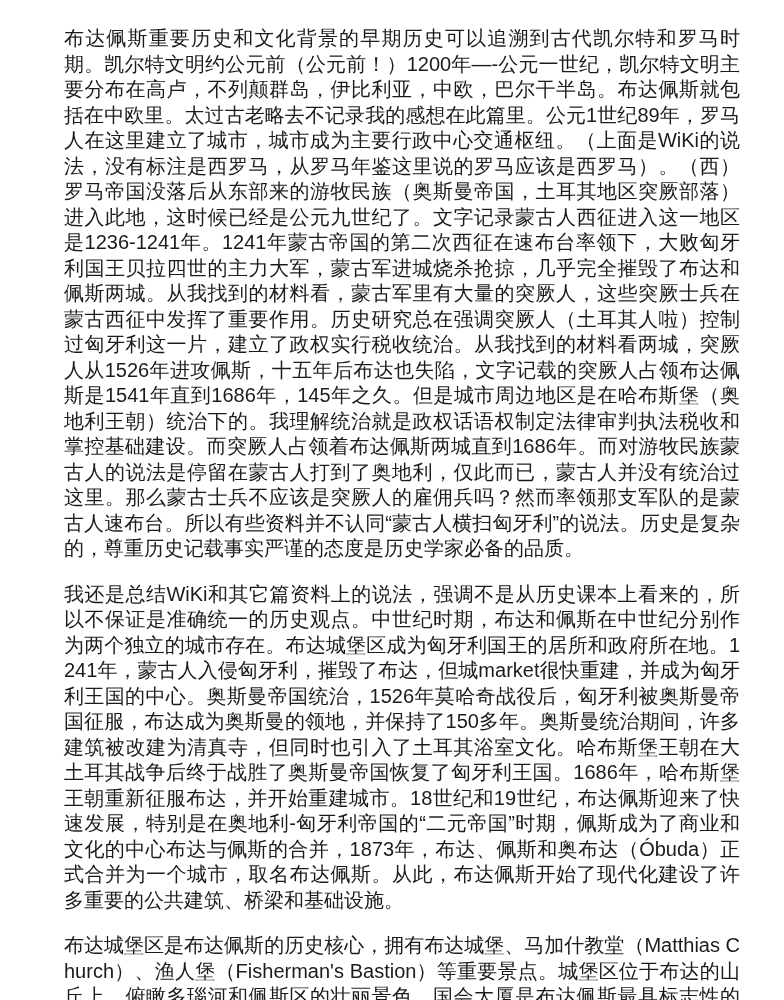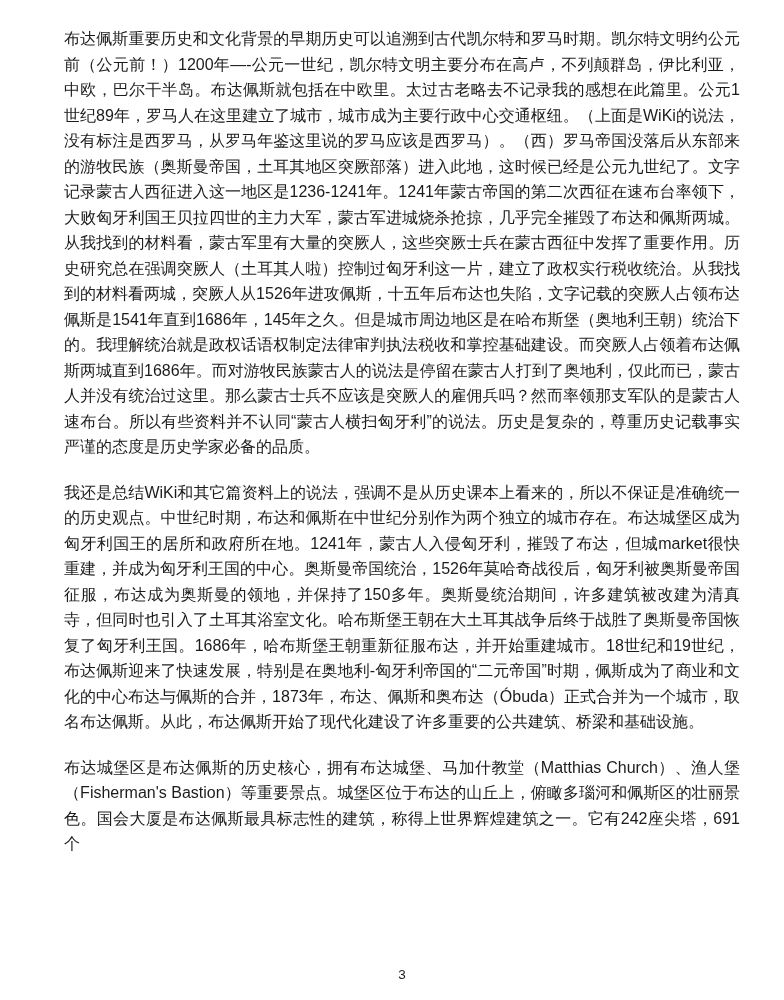--- a/index.html
+++ b/index.html
@@ -22,21 +22,21 @@
     padding: 26px 44px 10px 64px;
     background: #ffffff;
     position: relative;
     display: flex;
     flex-direction: column;
   }
   .content {
     flex: 1 1 auto;
   }
   .para {
-    font-size: 16px;
+    font-size: 20px;
     line-height: 25.5px;
     text-align: justify;
     text-justify: inter-ideograph;
     margin: 0 0 20px 0;
     letter-spacing: 0px;
     color: #1b1b1b;
     word-break: break-all;
   }
   .para:last-child {
     margin-bottom: 0;

